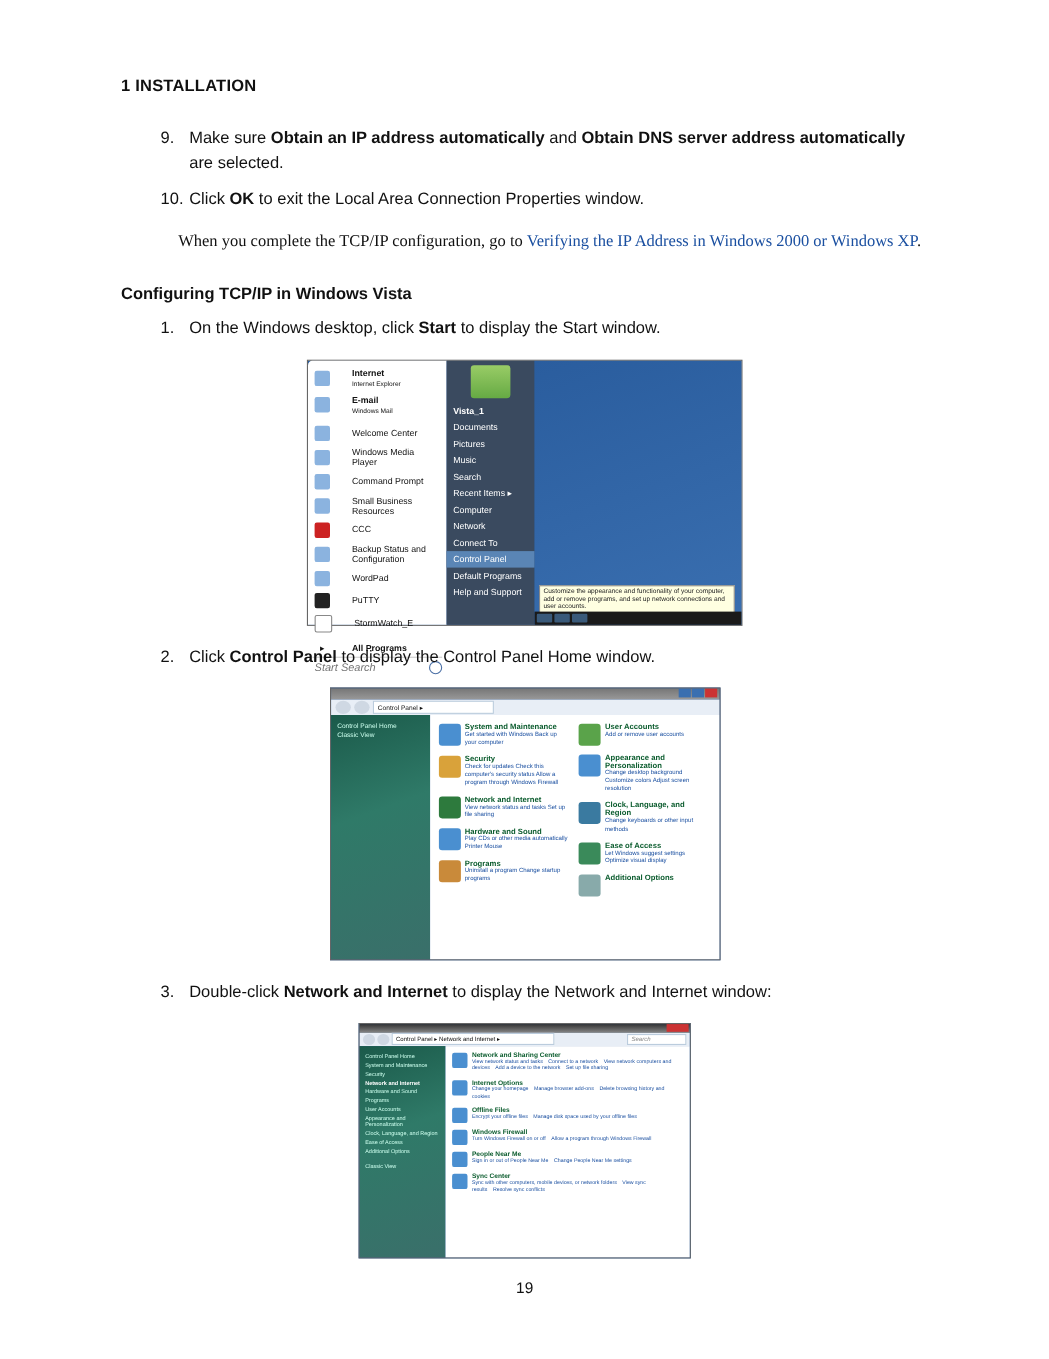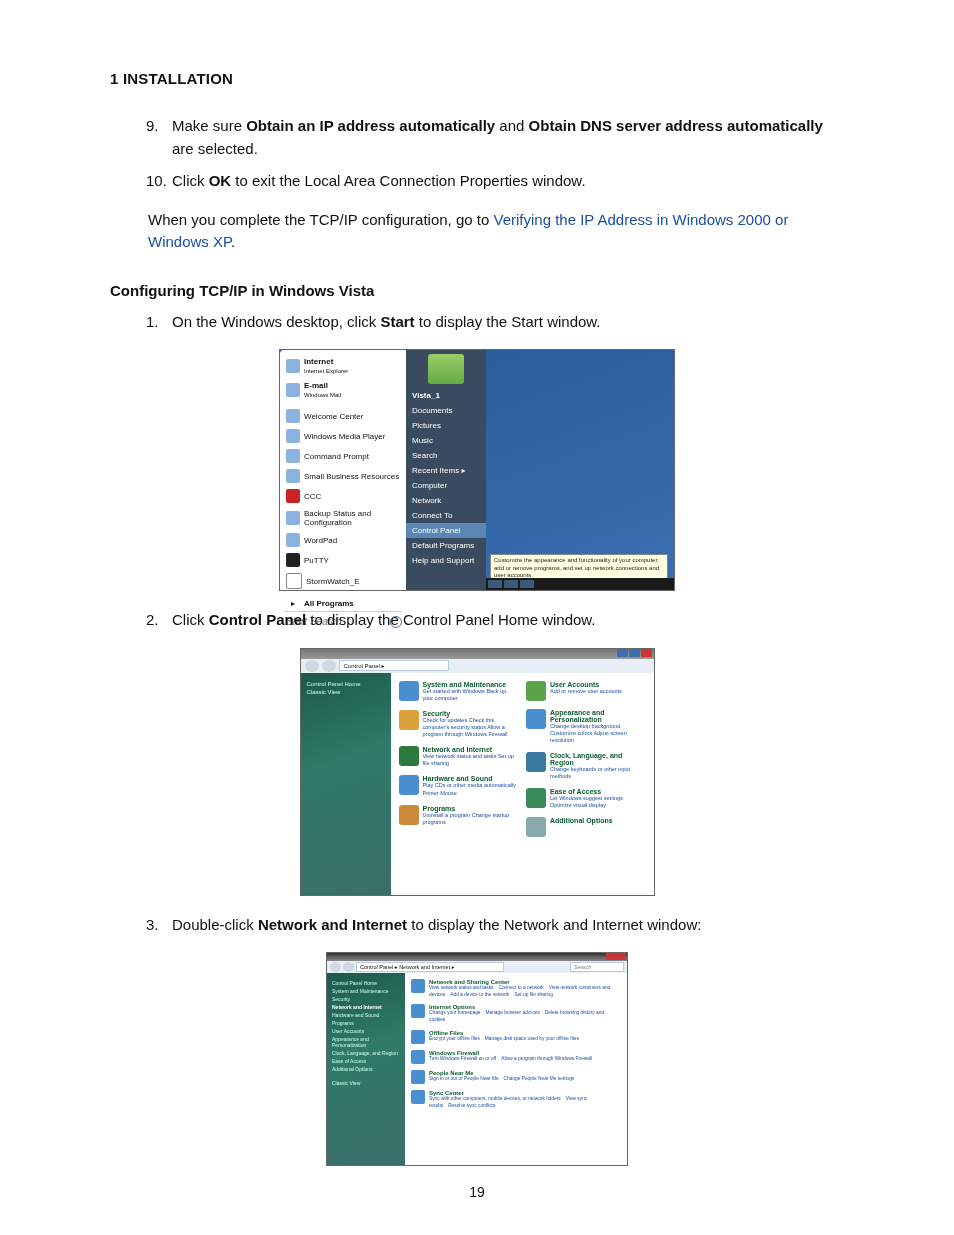--- a/index.html
+++ b/index.html
@@ -3,30 +3,30 @@
 <meta charset="utf-8">
 <style>
   body{margin:0;background:#fff;font-family:Arial,Helvetica,sans-serif;color:#111;}
   .page{width:954px;margin:0 auto;padding:70px 110px 40px 110px;box-sizing:border-box;}
   h2.section{font-size:15px;margin:0 0 28px 0;letter-spacing:.2px;}
   h3.sub{font-size:15px;margin:28px 0 12px 0;}
   ol.steps{margin:0 0 16px 36px;padding:0;list-style:none;}
   ol.steps>li{font-size:15px;line-height:1.5;margin:0 0 10px 0;padding-left:26px;position:relative;}
   ol.steps>li .n{position:absolute;left:0;}
   .b{font-weight:700;}
-  p.body{font-size:15px;line-height:1.5;margin:0 0 14px 38px;}
+  p.body{font-size:15px;line-height:1.5;margin:0 0 14px 52px;font-family:Liberation Serif, serif;}
   a.link{color:#1a4fa0;text-decoration:none;}
   .figure{display:flex;justify-content:center;margin:6px 0 18px 0;}
   .fig-box{background:#2a5d9e;border:1px solid #666;}
   .pagenum{text-align:center;font-size:14px;margin-top:6px;}
 
   
   .startmenu{width:394px;height:240px;display:flex;font-size:8px;color:#111;background:linear-gradient(#2a5d9e,#2a5d9e);}
   .sm-left{width:126px;background:#fff;display:flex;flex-direction:column;padding:4px;box-sizing:border-box;border-radius:4px 0 0 0;}
-  .sm-item{display:flex;align-items:center;gap:4px;padding:3px 2px;}
+  .sm-item{display:flex;align-items:center;gap:20px;padding:3px 2px;}
   .sm-item .ic{width:14px;height:14px;background:#8bb3df;border-radius:2px;flex:0 0 14px;}
   .sm-sep{height:1px;background:#ddd;margin:2px 0;}
   .sm-search{margin-top:auto;display:flex;align-items:center;border-top:1px solid #ccc;padding-top:3px;}
   .sm-search input{border:none;font-size:10px;width:90px;font-style:italic;color:#888;background:transparent;}
   .sm-search .mag{width:10px;height:10px;border:1px solid #4a6fa5;border-radius:50%;margin-left:auto;}
   .sm-right{width:80px;background:#3a4a5f;color:#fff;display:flex;flex-direction:column;padding:4px 6px;box-sizing:border-box;}
   .sm-avatar{width:36px;height:30px;background:linear-gradient(#9c6,#6a4);border-radius:3px;margin:0 auto 4px;}
   .sm-r-item{padding:3px 0;color:#fff;}
   .sm-r-item.hl{background:#5a85b5;margin:0 -6px;padding:3px 6px;}
   .sm-desktop{flex:1;background:linear-gradient(160deg,#2a5d9e,#3a6fb0);position:relative;}

